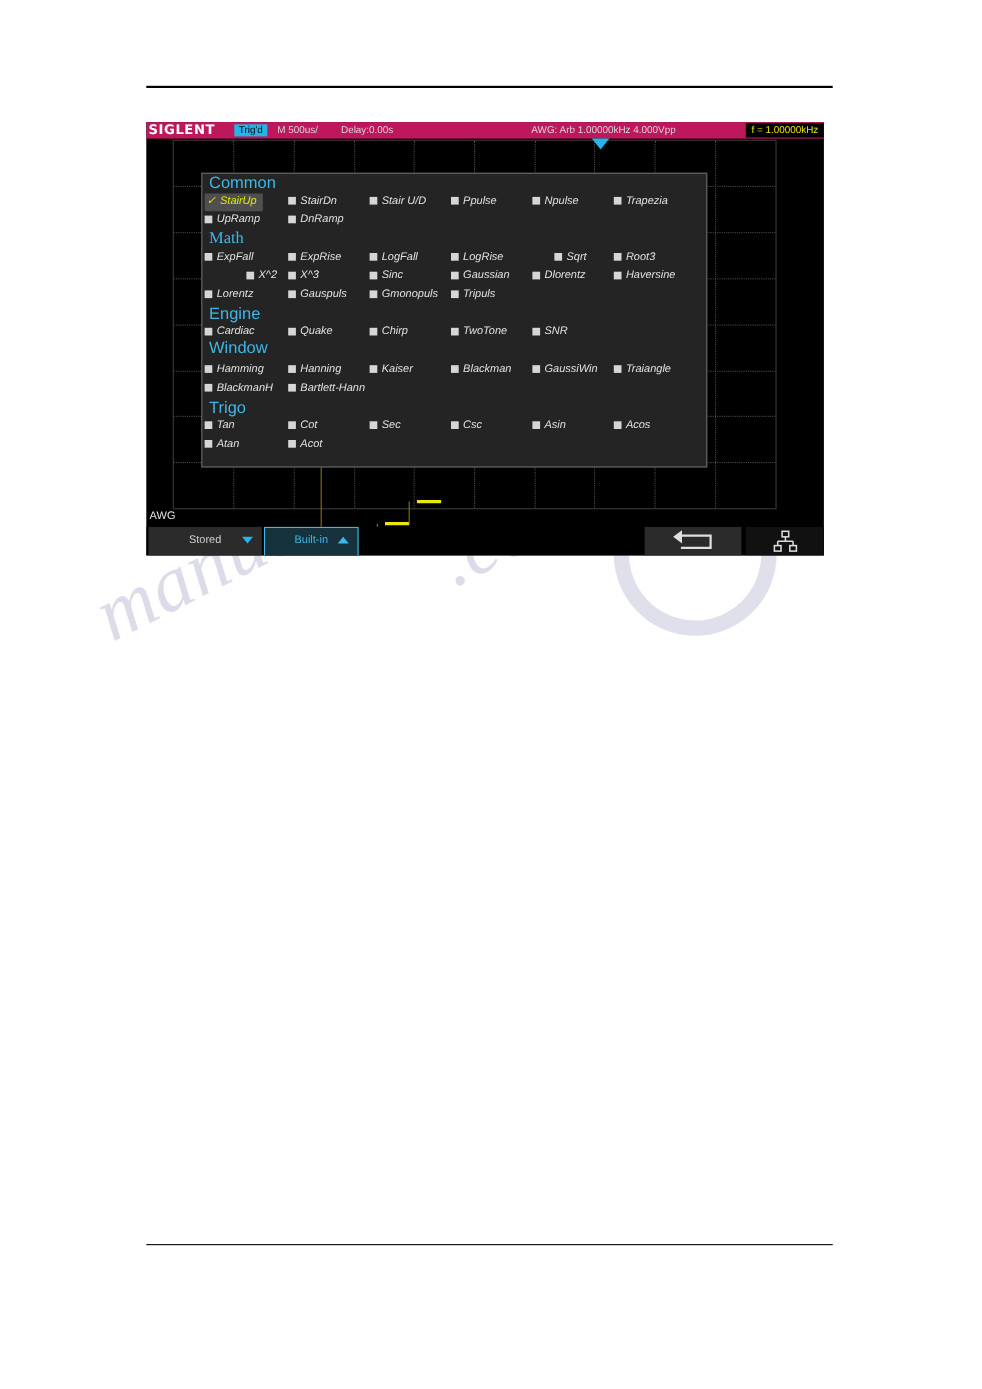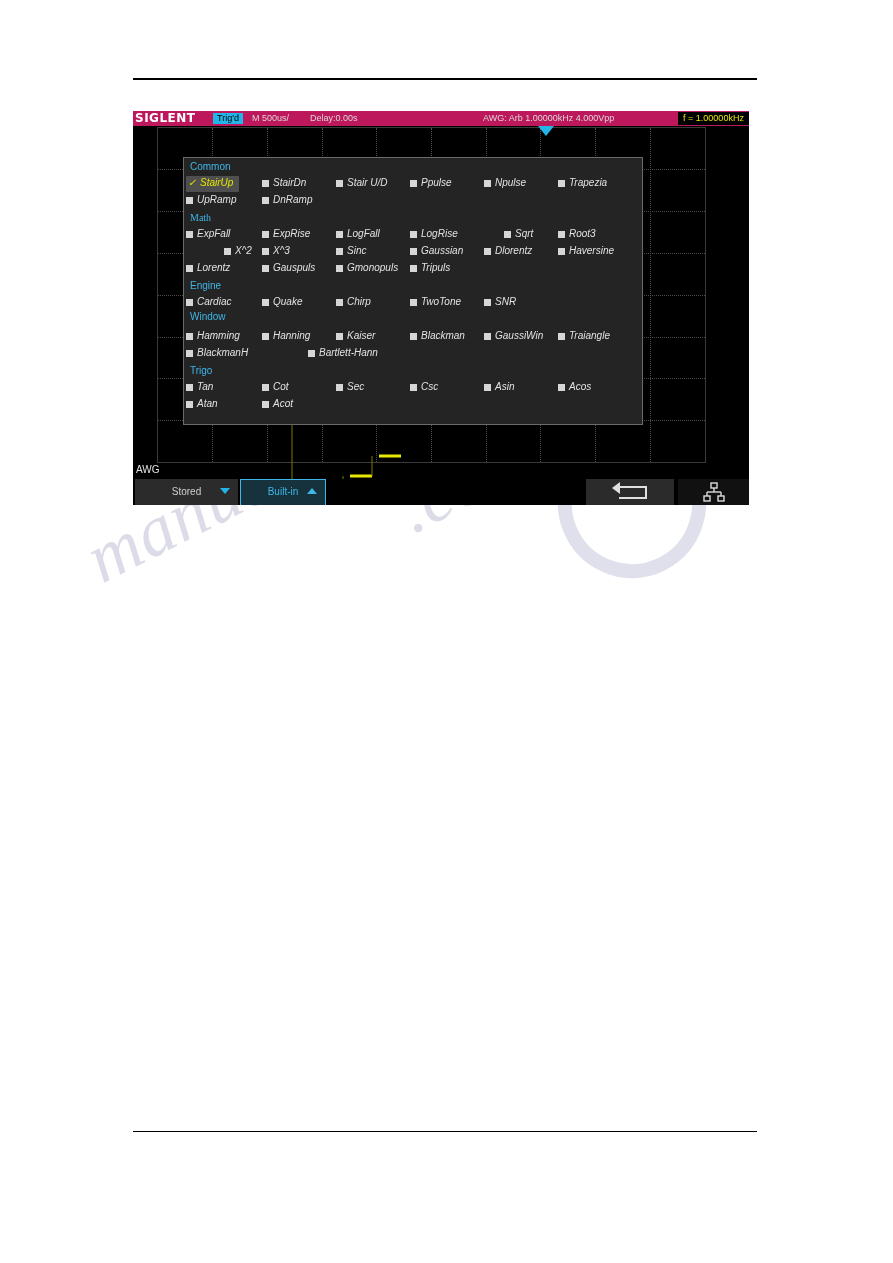--- a/index.html
+++ b/index.html
@@ -84,21 +84,21 @@
   }
 
   
   .wave{position:absolute;left:133px;top:111px;width:616px;height:394px;}
 
   
   .menu{
     position:absolute;left:50px;top:46px;width:458px;height:266px;
     background:#242424;border:1px solid #6a6a6a;
   }
-  .sec-title{position:absolute;color:#3fb6e8;font-size:10px;line-height:13px;left:6px;}
+  .sec-title{position:absolute;color:#3fb6e8;font-size:15px;line-height:13px;left:6px;}
   .mitem{position:absolute;height:16px;line-height:14px;font-size:10px;color:#e2e2e2;white-space:nowrap;font-style:italic;}
   .mbox{display:inline-block;width:7px;height:7px;background:#d6d6d6;margin-right:4px;vertical-align:middle;}
   .mitem.sel{
     background:#4f4f4f;color:#e8e800;padding:0 6px 0 2px;border-radius:1px;
   }
   .check{display:inline-block;width:9px;margin-right:3px;color:#e8e800;font-size:10px;vertical-align:middle;}
 
   
   .awg-label{position:absolute;left:3px;top:352px;font-size:10px;color:#e2e2e2;line-height:14px;}
   .btmbar{position:absolute;left:0;top:368px;width:616px;height:26px;background:#000;}
@@ -227,21 +227,21 @@
       <div class="mitem" style="left: 226px; top: 137px;"><span class="mbox"></span><span>TwoTone</span></div>
       <div class="mitem" style="left: 300px; top: 137px;"><span class="mbox"></span><span>SNR</span></div>
       <div class="sec-title" style="top: 152px;">Window</div>
       <div class="mitem" style="left: 2px; top: 171px;"><span class="mbox"></span><span>Hamming</span></div>
       <div class="mitem" style="left: 78px; top: 171px;"><span class="mbox"></span><span>Hanning</span></div>
       <div class="mitem" style="left: 152px; top: 171px;"><span class="mbox"></span><span>Kaiser</span></div>
       <div class="mitem" style="left: 226px; top: 171px;"><span class="mbox"></span><span>Blackman</span></div>
       <div class="mitem" style="left: 300px; top: 171px;"><span class="mbox"></span><span>GaussiWin</span></div>
       <div class="mitem" style="left: 374px; top: 171px;"><span class="mbox"></span><span>Traiangle</span></div>
       <div class="mitem" style="left: 2px; top: 188px;"><span class="mbox"></span><span>BlackmanH</span></div>
-      <div class="mitem" style="left: 78px; top: 188px; margin-left: 46px;"><span class="mbox"></span><span>Bartlett-Hann</span></div>
+      <div class="mitem" style="left: 78px; top: 188px;"><span class="mbox"></span><span>Bartlett-Hann</span></div>
       <div class="sec-title" style="top: 206px;">Trigo</div>
       <div class="mitem" style="left: 2px; top: 222px;"><span class="mbox"></span><span>Tan</span></div>
       <div class="mitem" style="left: 78px; top: 222px;"><span class="mbox"></span><span>Cot</span></div>
       <div class="mitem" style="left: 152px; top: 222px;"><span class="mbox"></span><span>Sec</span></div>
       <div class="mitem" style="left: 226px; top: 222px;"><span class="mbox"></span><span>Csc</span></div>
       <div class="mitem" style="left: 300px; top: 222px;"><span class="mbox"></span><span>Asin</span></div>
       <div class="mitem" style="left: 374px; top: 222px;"><span class="mbox"></span><span>Acos</span></div>
       <div class="mitem" style="left: 2px; top: 239px;"><span class="mbox"></span><span>Atan</span></div>
       <div class="mitem" style="left: 78px; top: 239px;"><span class="mbox"></span><span>Acot</span></div>
     </div>

